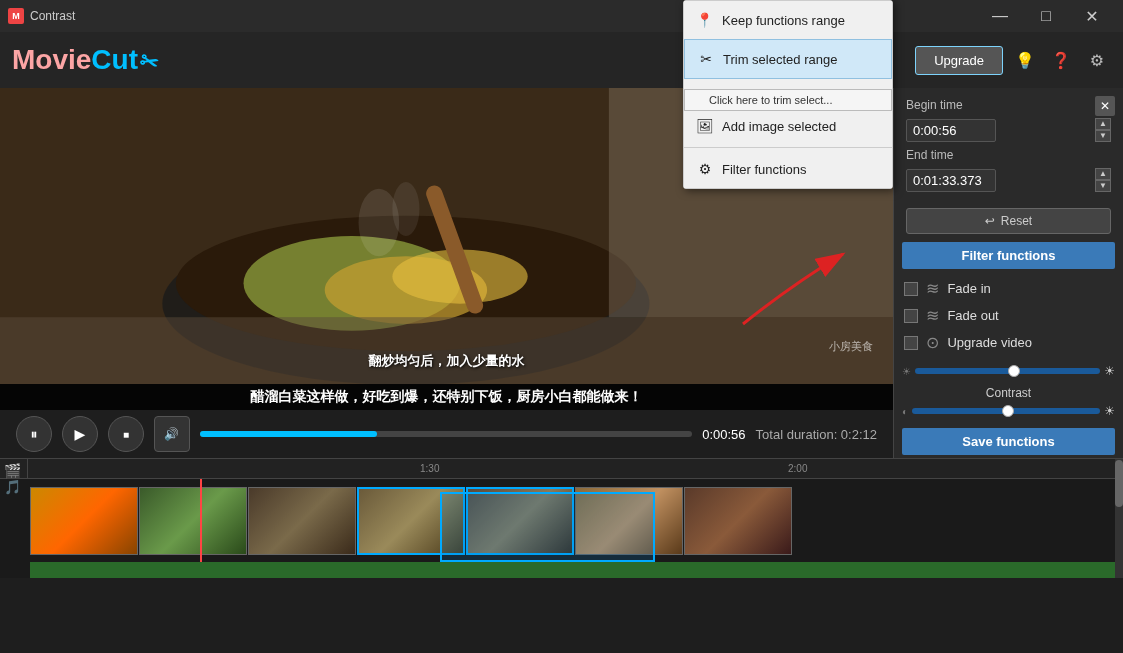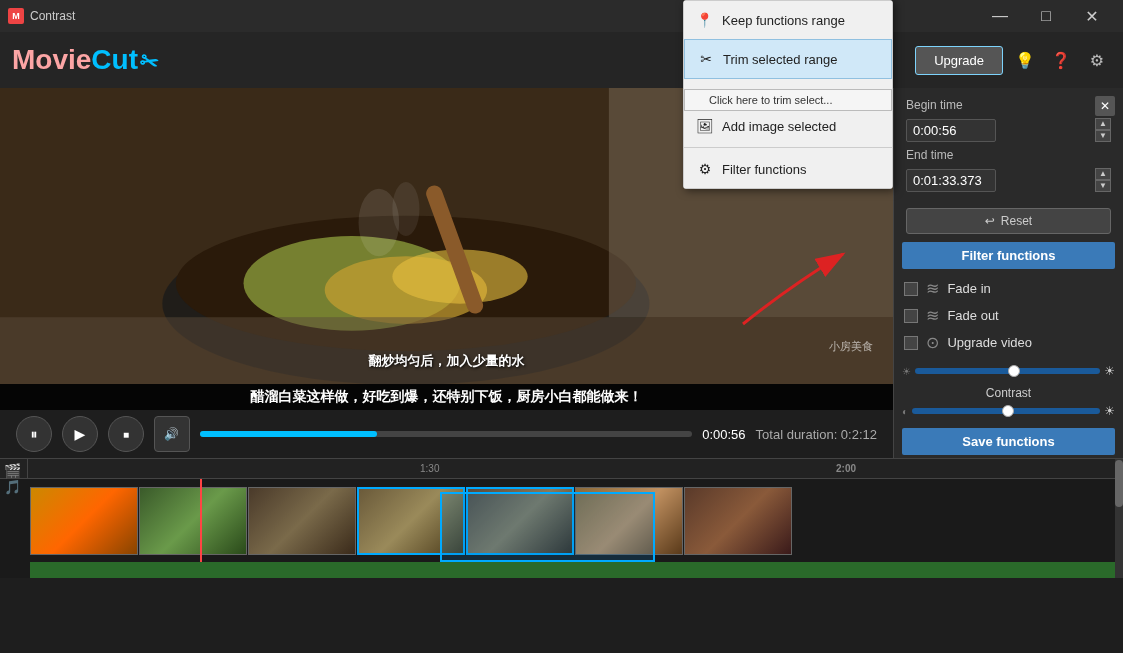--- a/index.html
+++ b/index.html
@@ -730,21 +730,21 @@
   </div>
 </div>
 
 <div id="timeline-area">
   <div id="timeline-ruler">
     <div id="left-sidebar-icons">
       <span class="side-icon">🎬</span>
       <span class="side-icon">🎵</span>
     </div>
     <span class="ruler-mark" style="left:420px;">1:30</span>
-    <span class="ruler-mark" style="left:836px;font-weight:bold;">2:00</span>
+    <span class="ruler-mark" style="left:788px;">2:00</span>
   </div>
   <div id="timeline-tracks">
     <div id="thumbnails-strip">
       <div class="thumb thumb-1"></div>
       <div class="thumb thumb-2"></div>
       <div class="thumb thumb-3"></div>
       <div class="thumb thumb-4"></div>
       <div class="thumb thumb-5"></div>
       <div class="thumb thumb-6"></div>
       <div class="thumb thumb-7"></div>

